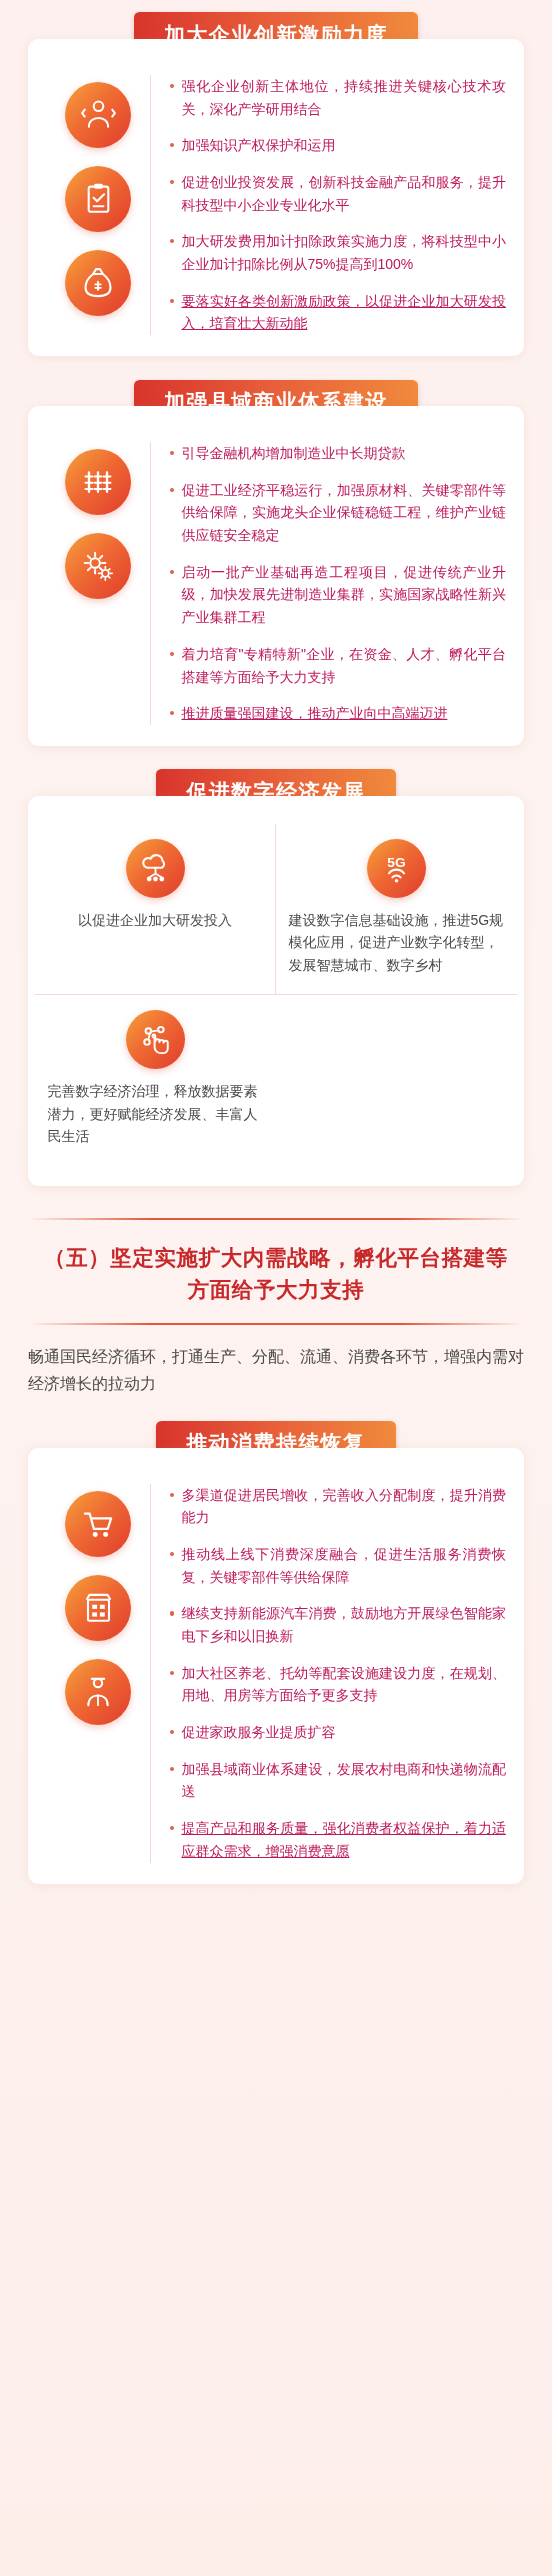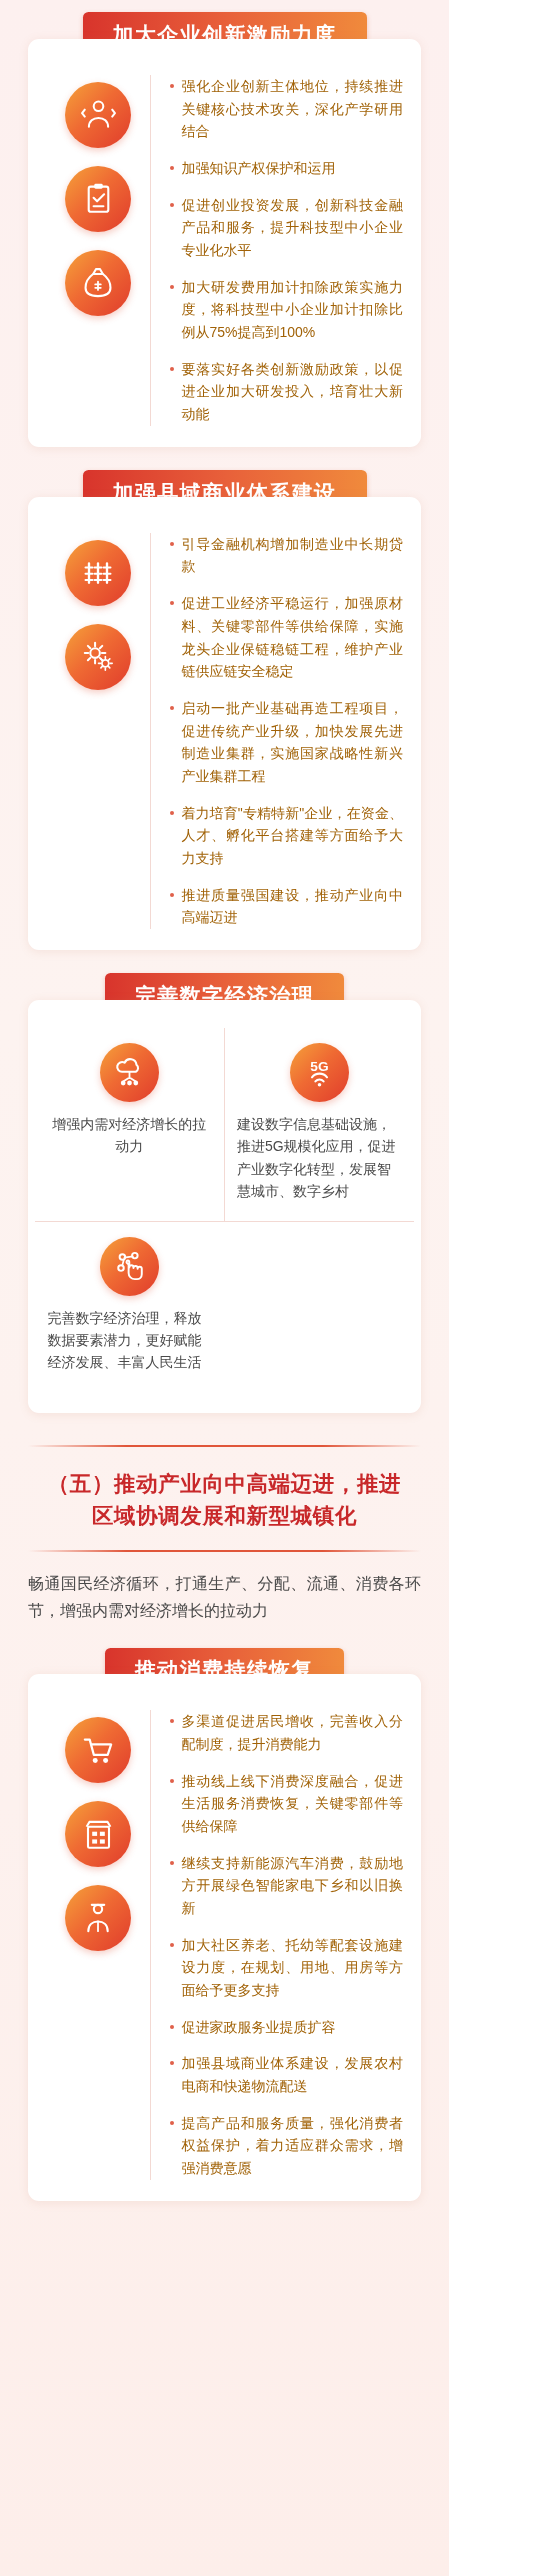--- a/index.html
+++ b/index.html
@@ -6,21 +6,21 @@
     margin: 0;
     padding: 0;
   }
   body {
     width: 552px;
     background: #ffffff;
     font-family: "Liberation Sans", sans-serif;
     color: #3a3a3a;
   }
   .page {
-    width: 449px;
+    width: 552px;
     min-height: 2576px;
     position: relative;
     background: linear-gradient(180deg, #fdf0ef 0%, #fdf3f0 40%, #fdf1ee 70%, #fdeeea 100%);
     padding-bottom: 28px;
     box-sizing: border-box;
   }
   
   .pill-wrap {
     display: flex;
     justify-content: center;
@@ -75,24 +75,24 @@
     list-style: none;
     margin: 0;
     padding: 0;
   }
   ul.bullets li {
     position: relative;
     padding-left: 12.4px;
     margin-bottom: 14px;
     font-size: 14px;
     line-height: 1.62;
-    color: #a16207;
+    color: #be185d;
     text-align: justify;
   }
-  ul.bullets li:last-child { margin-bottom: 0; }
+  ul.bullets li:last-child { margin-bottom: 0; text-decoration: underline; }
   ul.bullets li::before {
     content: "";
     position: absolute;
     left: 1.4px;
     top: 9px;
     width: 4.1px;
     height: 4.1px;
     border-radius: 50%;
     background: #e0604a;
   }
@@ -259,37 +259,37 @@
           <li>启动一批产业基础再造工程项目，促进传统产业升级，加快发展先进制造业集群，实施国家战略性新兴产业集群工程</li>
           <li>着力培育"专精特新"企业，在资金、人才、孵化平台搭建等方面给予大力支持</li>
           <li>推进质量强国建设，推动产业向中高端迈进</li>
         </ul>
       </div>
     </div>
   </div>
 
   <div class="spacer-md"></div>
   <div class="pill-wrap">
-    <div class="pill">完善数字经济治理</div>
+    <div class="pill">促进数字经济发展</div>
   </div>
 
   <div class="card with-head" style="margin-top:-18px; padding-top:28px; padding-left:7px; padding-right:7px;">
     <div class="grid2">
 
       <div class="gcell left toprow centered">
         <div class="circ sm">
           <svg width="35" height="35" viewBox="0 0 50 50" fill="none">
             <path d="M15 24a7 7 0 1 1 3-13 9 9 0 0 1 17 3 6 6 0 0 1-1 10H15z" stroke="#fff" stroke-width="3" stroke-linejoin="round"></path>
             <path d="M25 24v8M25 32l-9 6M25 32l9 6" stroke="#fff" stroke-width="2.6" stroke-linecap="round"></path>
             <circle cx="16" cy="40" r="3.4" fill="#fff"></circle>
             <circle cx="25" cy="40" r="3.4" fill="#fff"></circle>
             <circle cx="34" cy="40" r="3.4" fill="#fff"></circle>
           </svg>
         </div>
-        <p>增强内需对经济增长的拉动力</p>
+        <p>以促进企业加大研发投入</p>
       </div>
 
       <div class="gcell toprow">
         <div class="circ sm">
           <svg width="37" height="37" viewBox="0 0 54 54" fill="none">
             <text x="27" y="25" text-anchor="middle" font-family="Liberation Sans, sans-serif" font-size="20" font-weight="bold" fill="#fff">5G</text>
             <path d="M16 34a14 14 0 0 1 22 0" stroke="#fff" stroke-width="3" stroke-linecap="round"></path>
             <path d="M21 40a8 8 0 0 1 12 0" stroke="#fff" stroke-width="3" stroke-linecap="round"></path>
             <circle cx="27" cy="45" r="2.6" fill="#fff"></circle>
           </svg>
@@ -308,21 +308,21 @@
             <path d="M24 24v12c0 5 4 9 9 9h3c4 0 7-3 7-7v-8c0-2-1-3-3-3s-3 1-3 3v-1c0-2-1-3-3-3s-3 1-3 3v-1c0-2-1-3-3-3s-3 1-3 3v-7c0-2-1-3-2-3s-2 1-2 3z" stroke="#fff" stroke-width="2.8" stroke-linejoin="round"></path>
           </svg>
         </div>
         <p>完善数字经济治理，释放数据要素潜力，更好赋能经济发展、丰富人民生活</p>
       </div>
 
     </div>
   </div>
 
   <div class="chapter">
-    <h2>（五）推动产业向中高端迈进，推进区域协调发展和新型城镇化</h2>
+    <h2>（五）坚定实施扩大内需战略，孵化平台搭建等方面给予大力支持</h2>
   </div>
 
   <p class="lead">畅通国民经济循环，打通生产、分配、流通、消费各环节，增强内需对经济增长的拉动力</p>
 
   <div class="spacer-md"></div>
   <div class="pill-wrap">
     <div class="pill">推动消费持续恢复</div>
   </div>
 
   <div class="card with-head" style="margin-top:-18px; padding-top:36px;">

